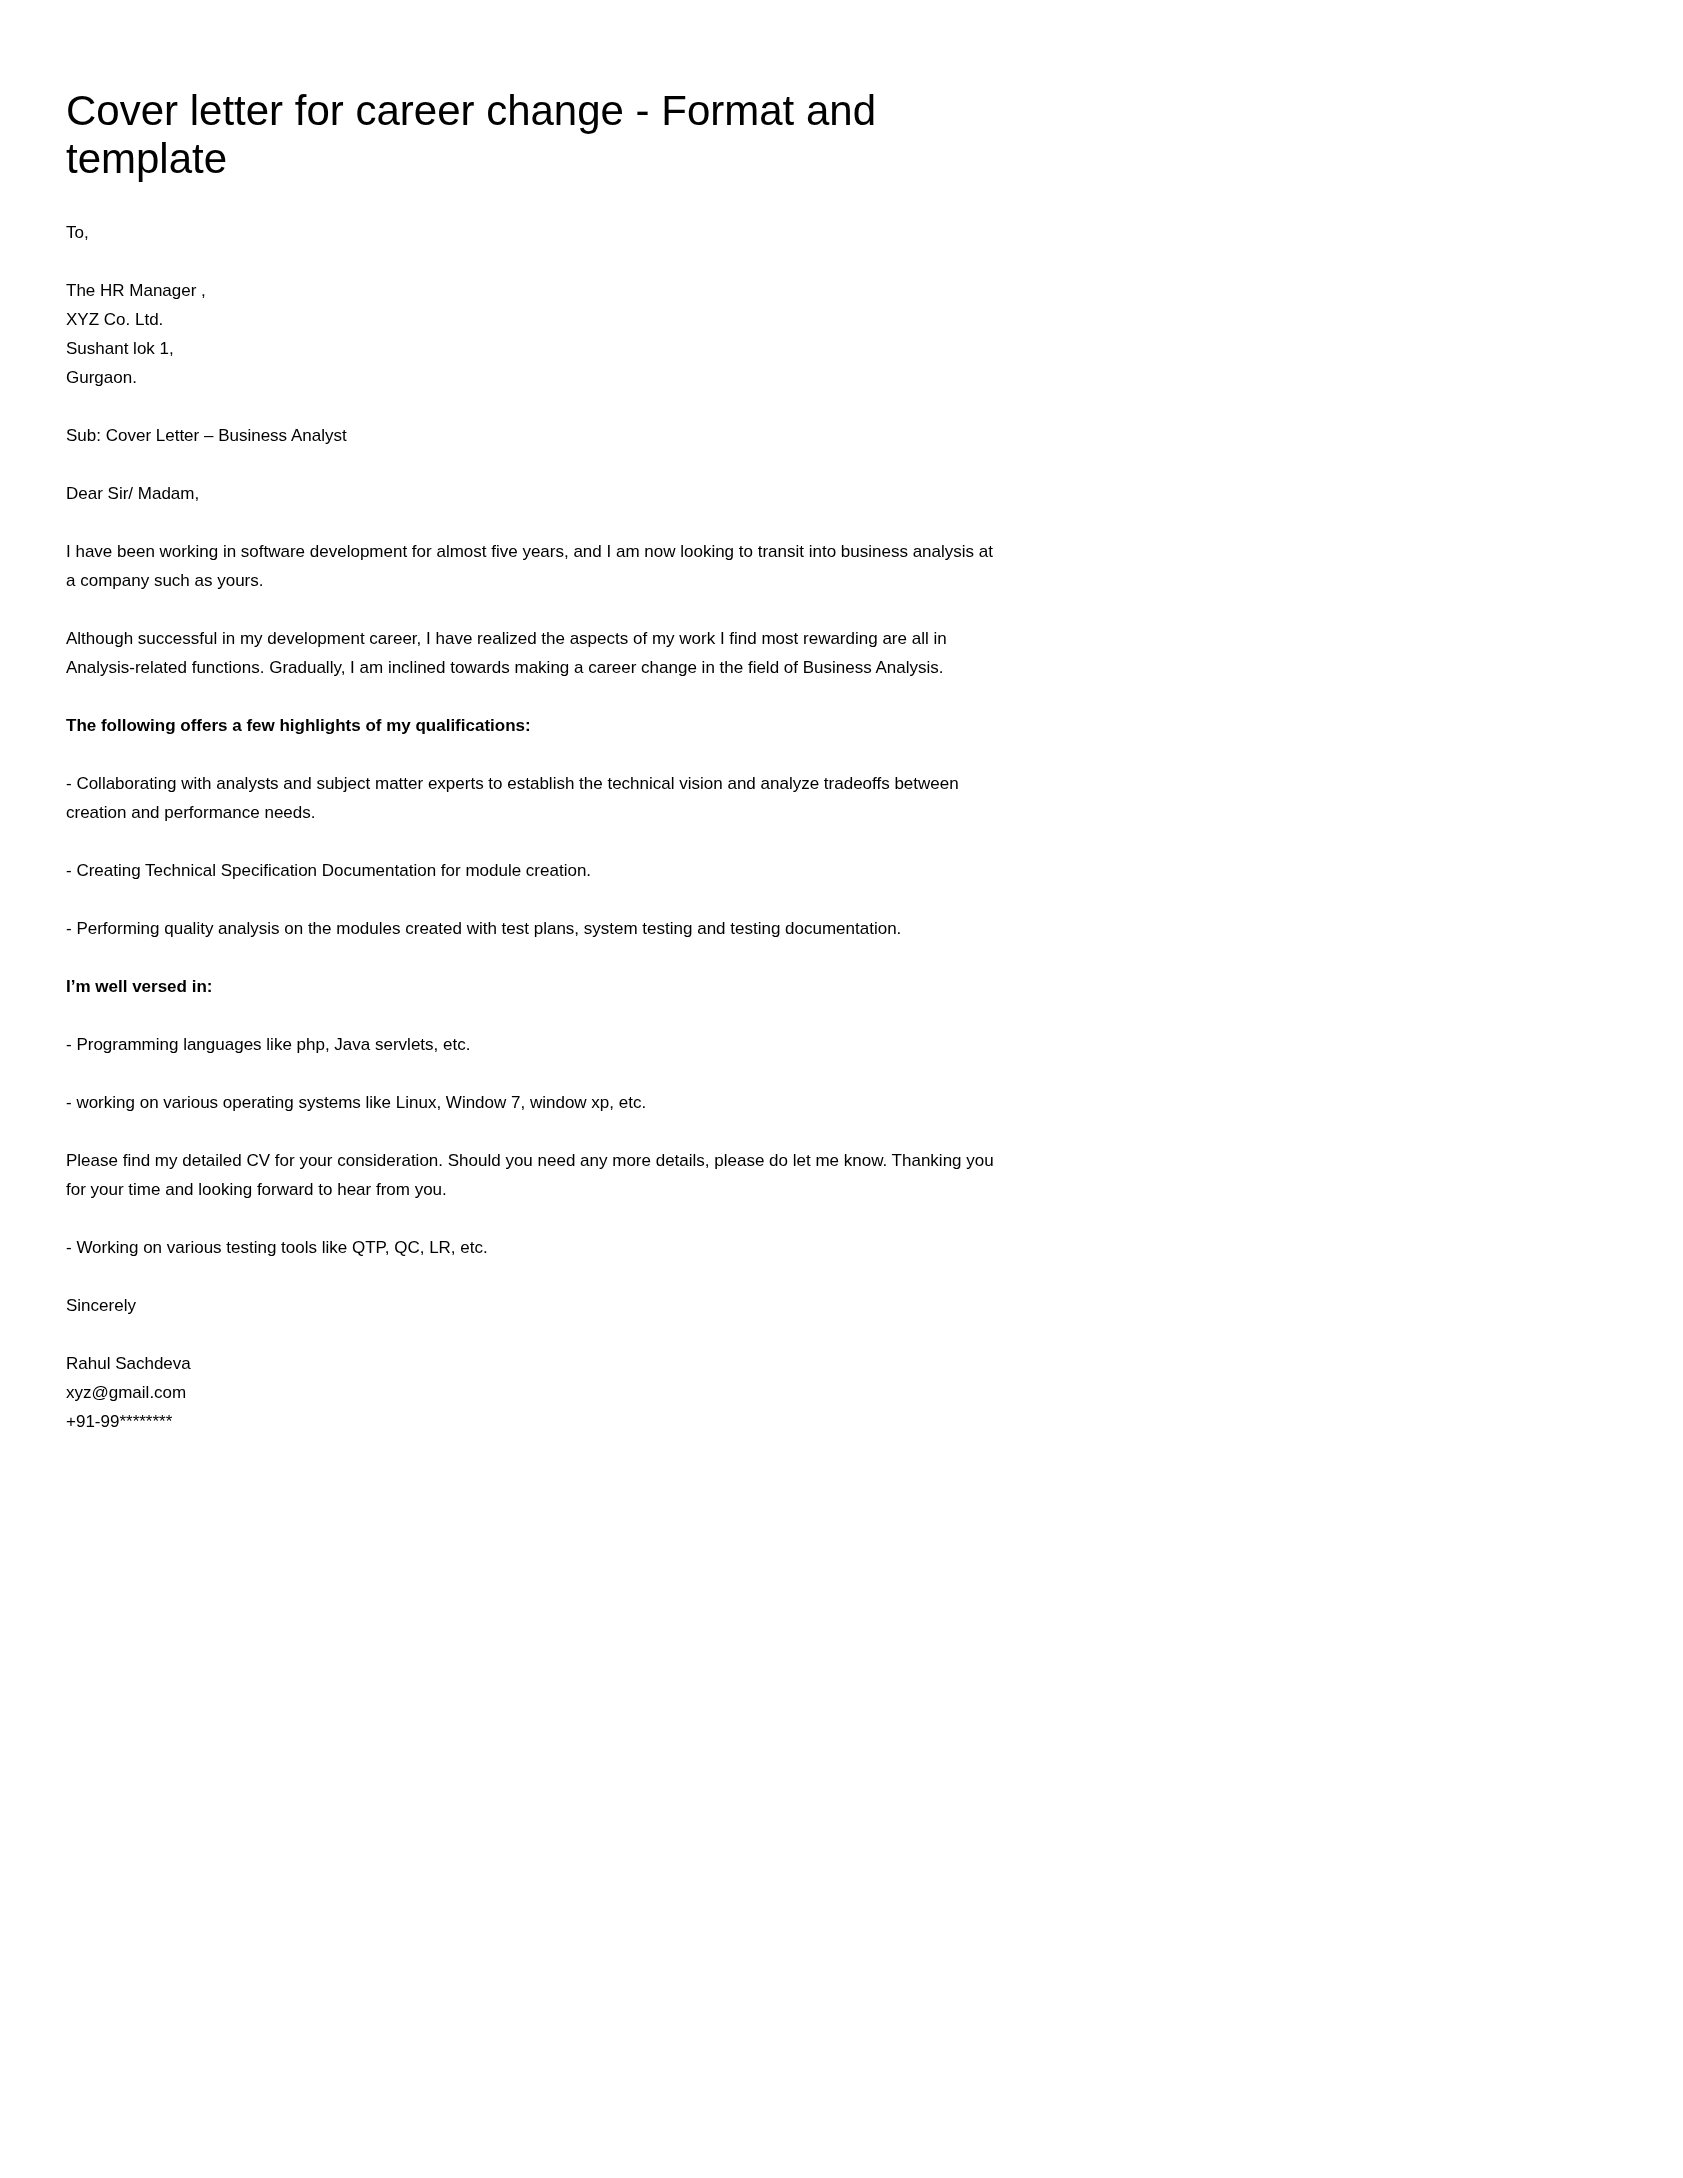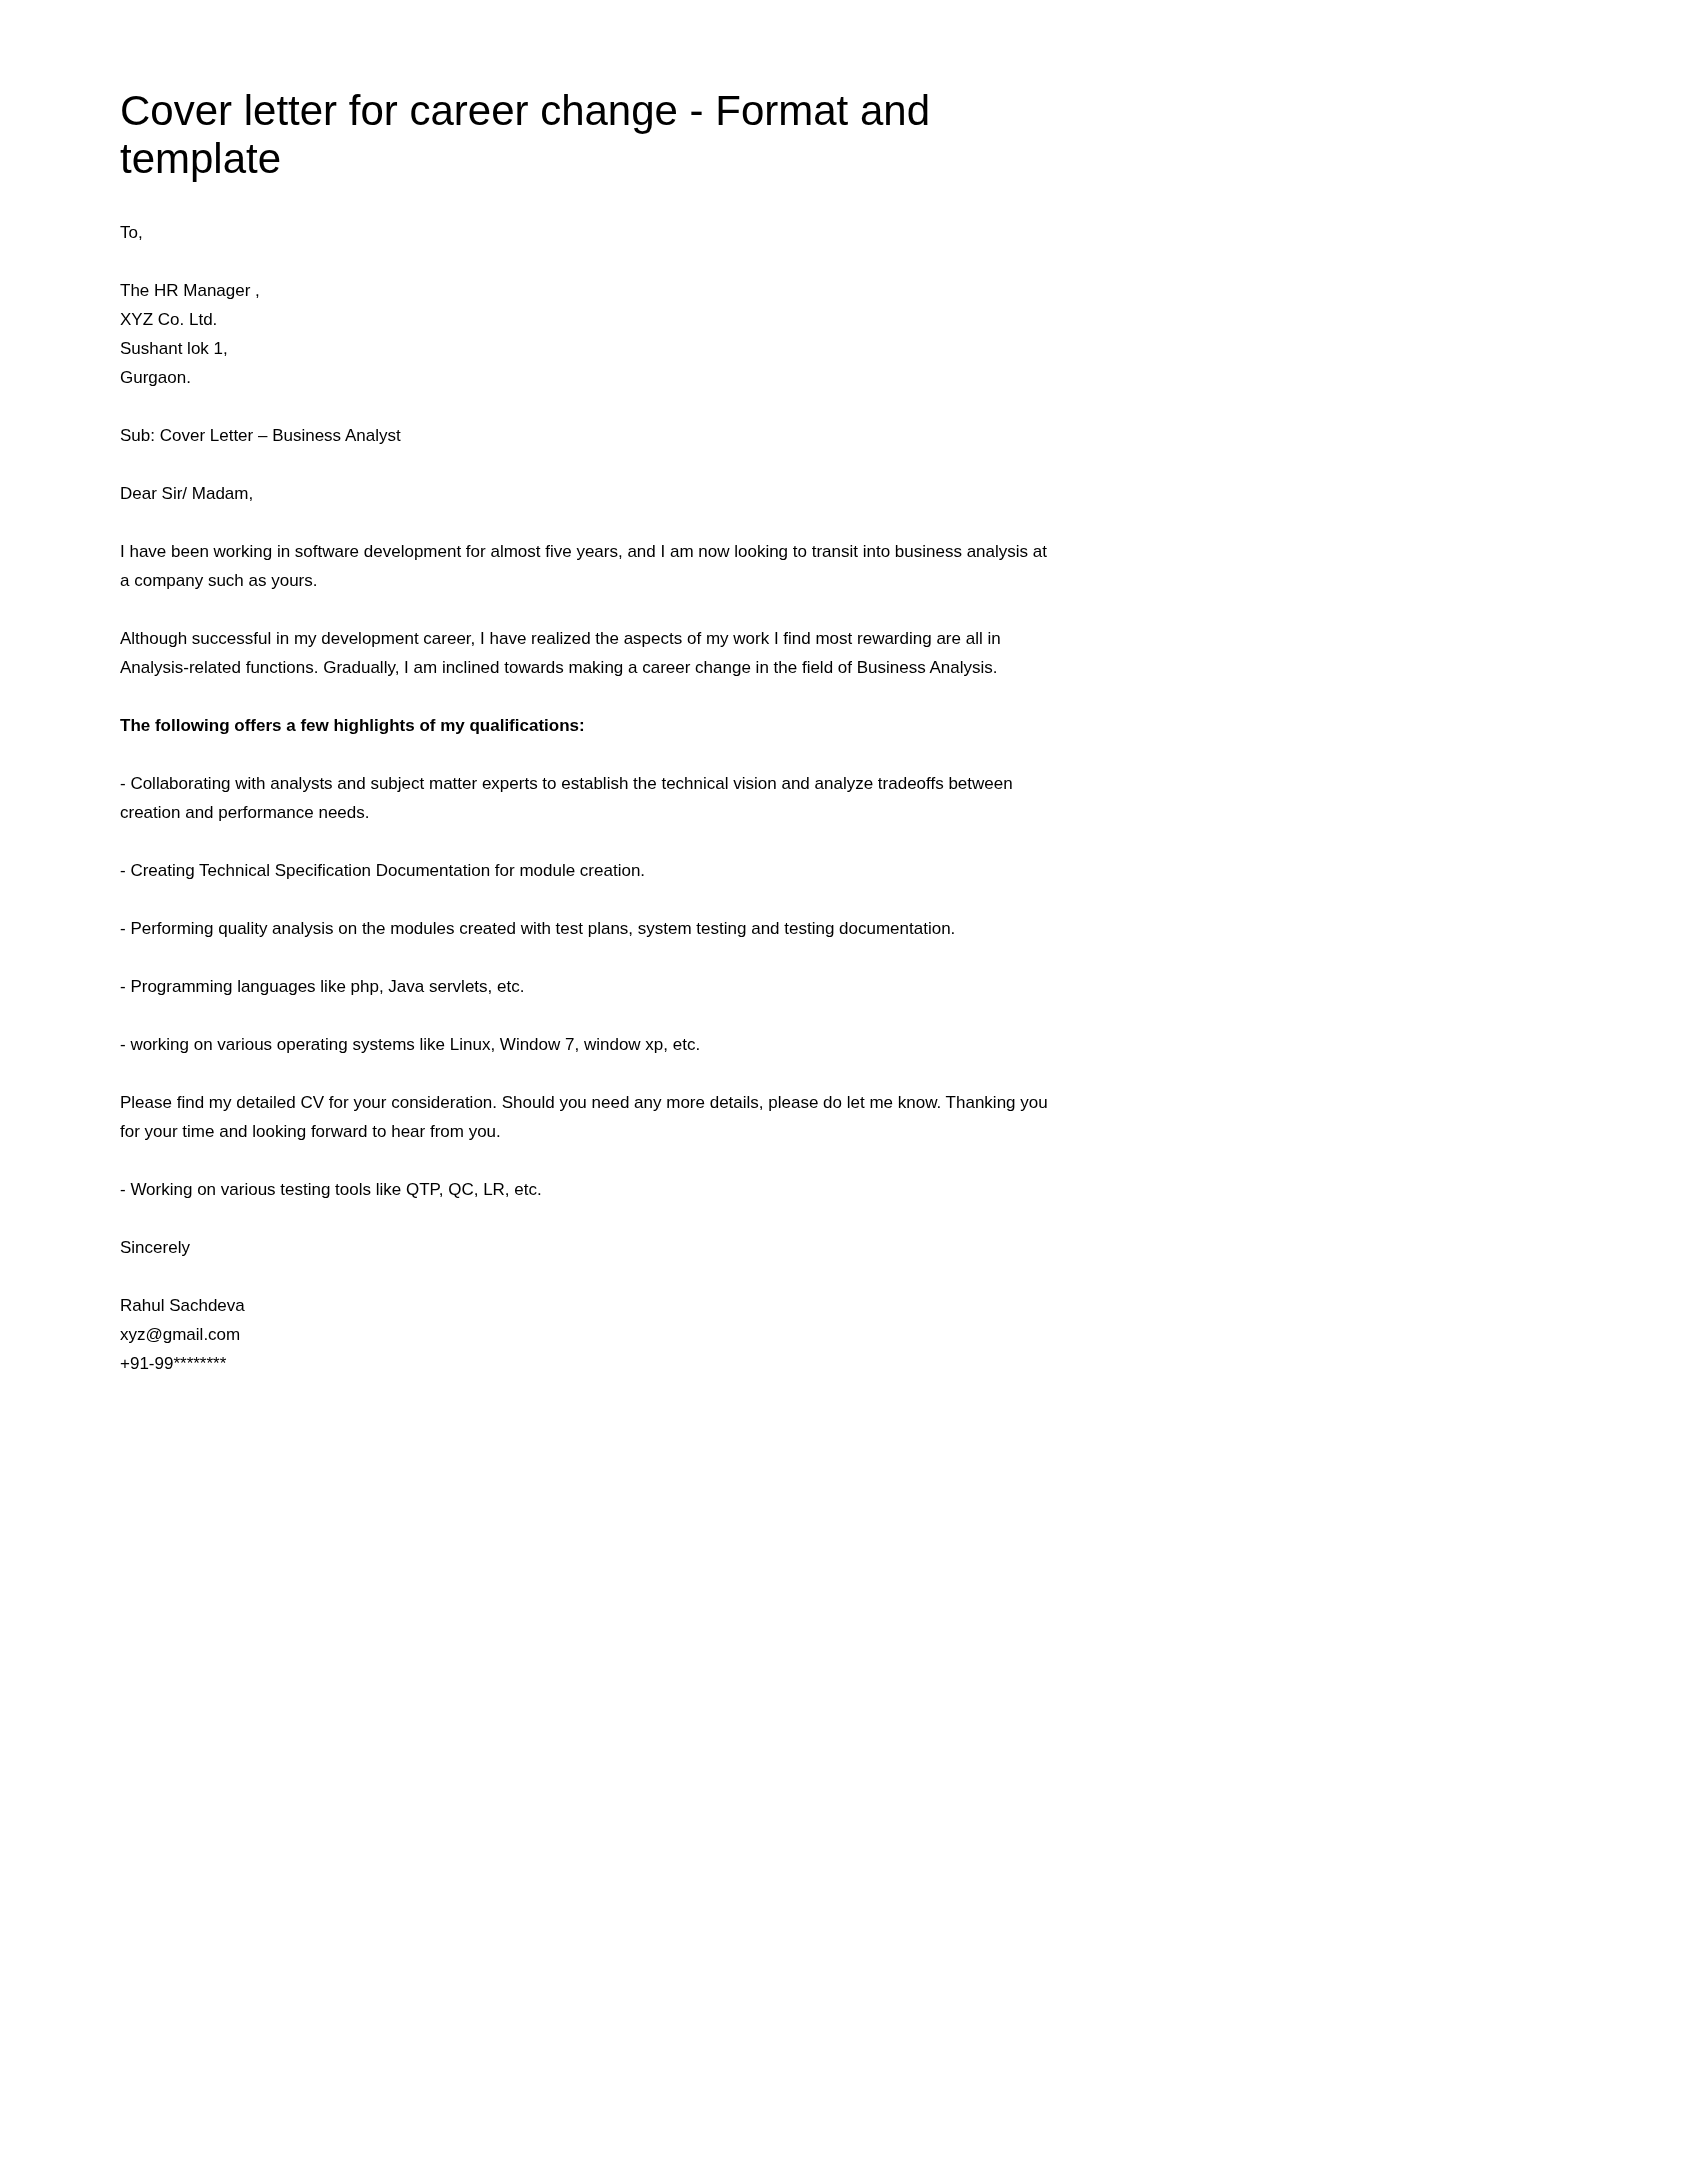--- a/index.html
+++ b/index.html
@@ -12,21 +12,21 @@
     height: 2178px;
     font-family: "Liberation Sans", "DejaVu Sans", sans-serif;
     color: #000000;
     box-sizing: border-box;
   }
   .page {
     width: 1683px;
     height: 2178px;
     background: #ffffff;
     box-sizing: border-box;
-    padding: 87px 0 0 120px;
+    padding: 87px 0 0 66px;
   }
   .content {
     width: 931px;
   }
   .doc-title {
     font-size: 42px;
     line-height: 1.15;
     font-weight: 400;
     margin: 0 0 34px 0;
     letter-spacing: 0;
@@ -65,20 +65,21 @@
     <p class="para">Although successful in my development career, I have realized the aspects of my work I find most rewarding are all in Analysis-related functions. Gradually, I am inclined towards making a career change in the field of Business Analysis.</p>
 
     <p class="para bold">The following offers a few highlights of my qualifications:</p>
 
     <p class="para">- Collaborating with analysts and subject matter experts to establish the technical vision and analyze tradeoffs between creation and performance needs.</p>
 
     <p class="para">- Creating Technical Specification Documentation for module creation.</p>
 
     <p class="para">- Performing quality analysis on the modules created with test plans, system testing and testing documentation.</p>
 
+    <p class="para bold">I’m well versed in:</p>
 
     <p class="para">- Programming languages like php, Java servlets, etc.</p>
 
     <p class="para">- working on various operating systems like Linux, Window 7, window xp, etc.</p>
 
     <p class="para">Please find my detailed CV for your consideration. Should you need any more details, please do let me know. Thanking you for your time and looking forward to hear from you.</p>
 
     <p class="para">- Working on various testing tools like QTP, QC, LR, etc.</p>
 
     <p class="para">Sincerely</p>

